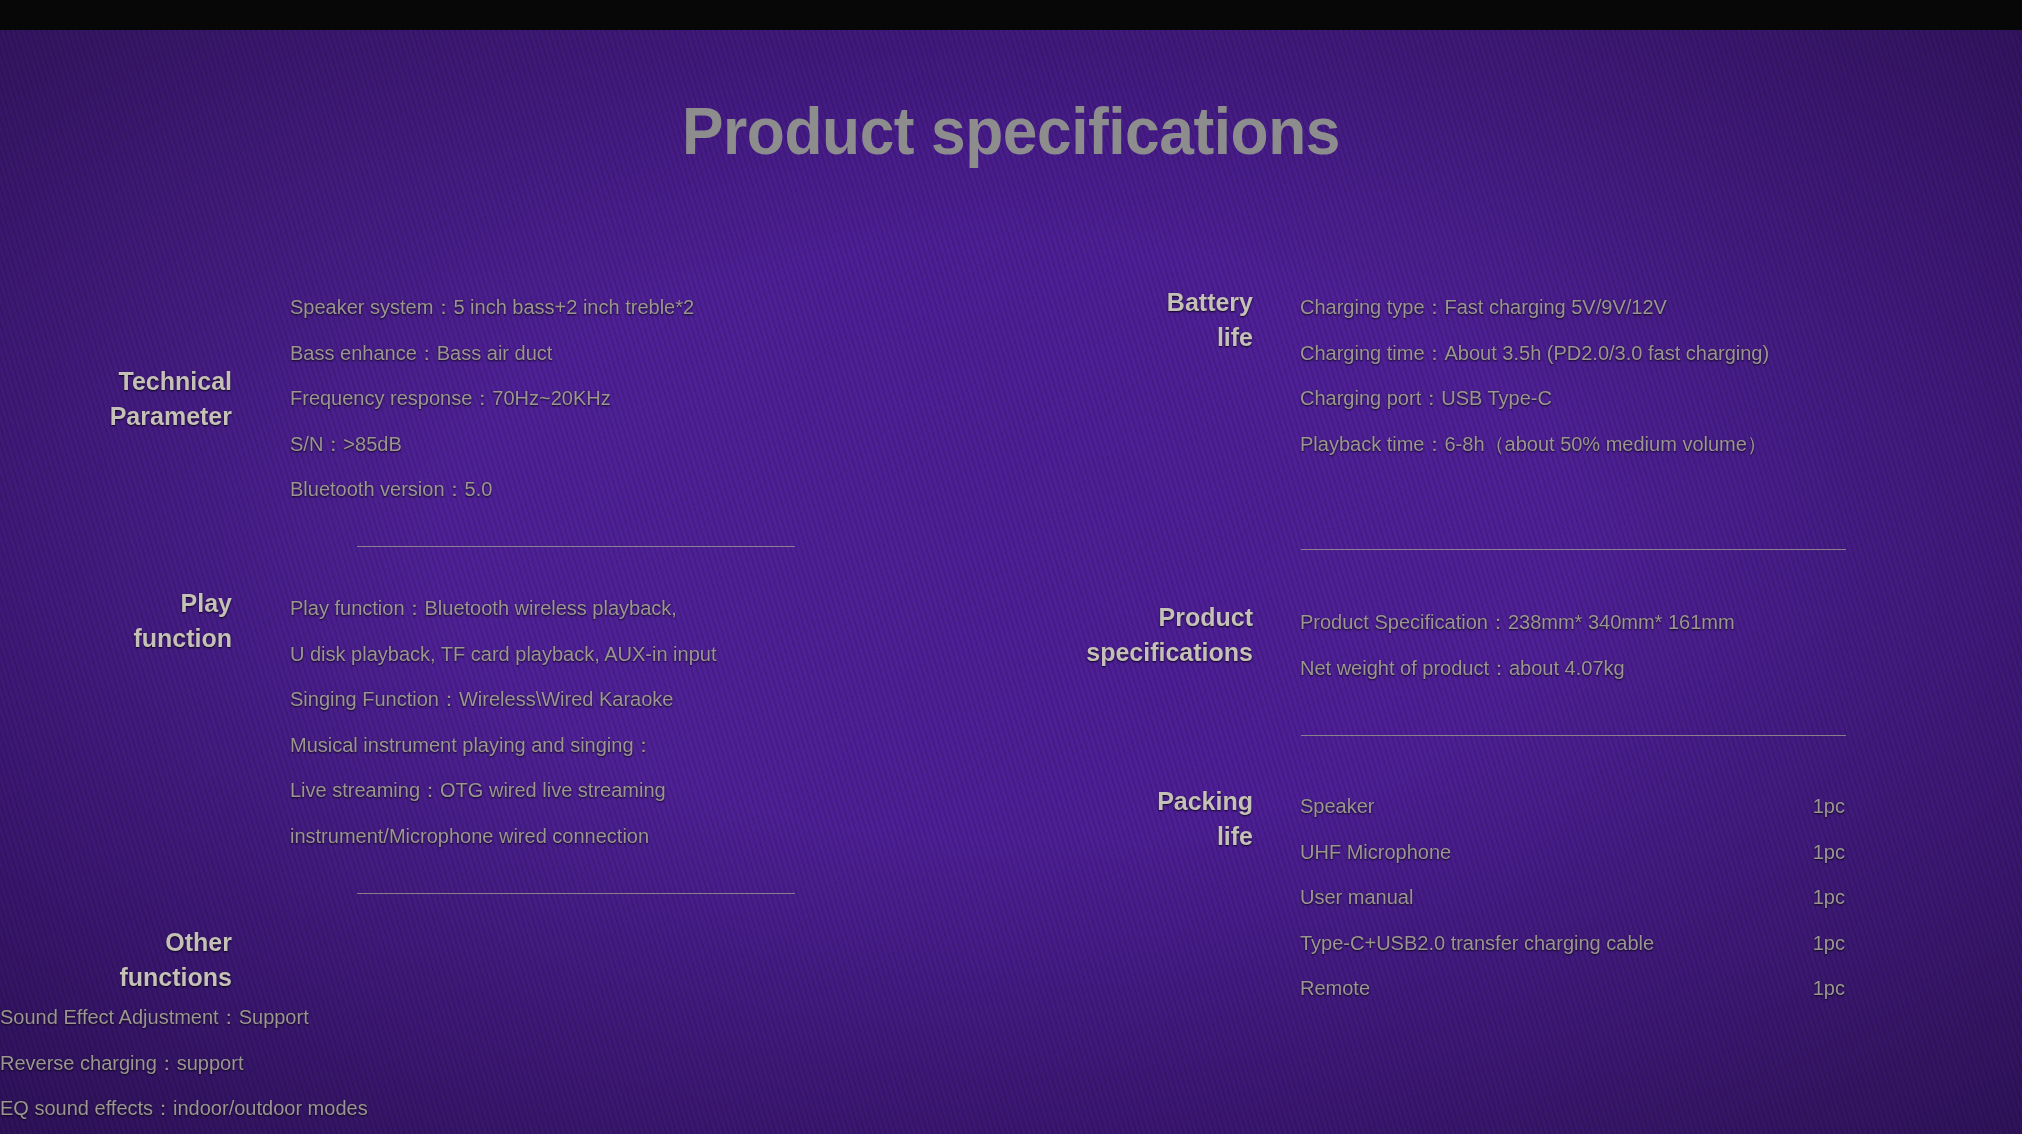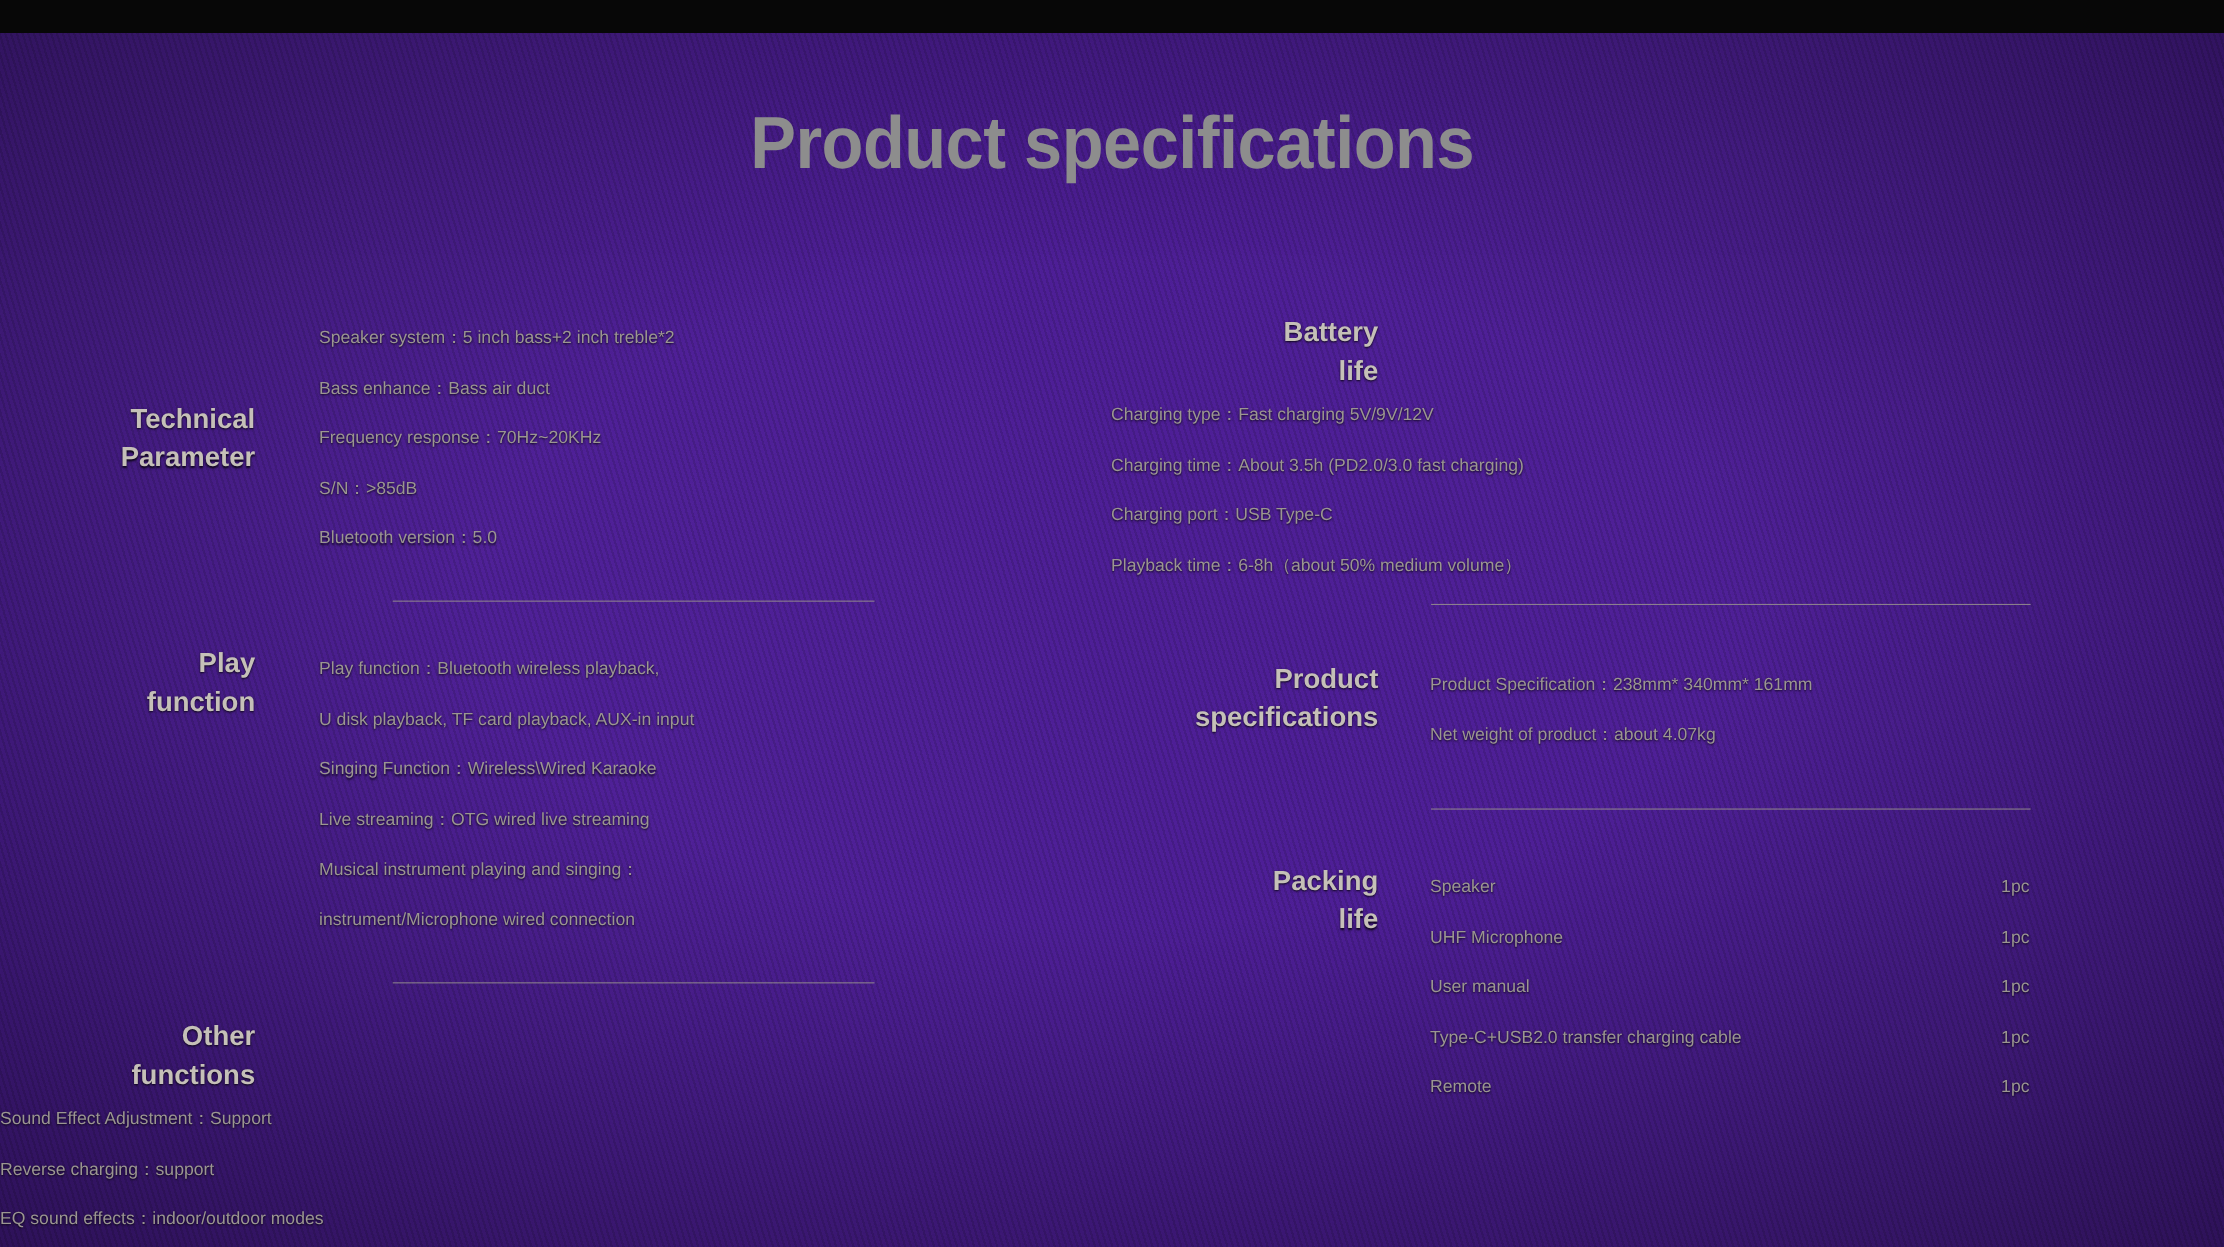--- a/index.html
+++ b/index.html
@@ -77,21 +77,21 @@
     text-align: right;
     font-weight: bold;
     font-size: 25px;
     line-height: 35px;
     color: #c5c0b8;
     white-space: pre-line;
     text-shadow: 0 1px 2px rgba(0,0,0,0.85);
   }
   .sec-body {
     flex: 1 1 auto;
-    font-size: 16px;
+    font-size: 20px;
     line-height: 45.5px;
     color: #9b9691;
     font-weight: normal;
     text-shadow: 0 1px 2px rgba(0,0,0,0.8);
   }
   .line { white-space: pre; }
 
   
   .col-left .sec-label { width: 232px; margin-right: 58px; }
   
@@ -141,22 +141,22 @@
 
       <div class="divider" style="left:357px; top:516px; width:438px;"></div>
 
       <div class="section" style="top:556px; left:0px; width:1010px;">
         <div class="sec-label">Play
 function</div>
         <div class="sec-body">
           <div class="line">Play function：Bluetooth wireless playback,</div>
           <div class="line">U disk playback, TF card playback, AUX-in input</div>
           <div class="line">Singing Function：Wireless\Wired Karaoke</div>
+          <div class="line">Musical instrument playing and singing：</div>
           <div class="line">Live streaming：OTG wired live streaming</div>
-          <div class="line">Musical instrument playing and singing：</div>
           <div class="line">instrument/Microphone wired connection</div>
         </div>
       </div>
 
       <div class="divider" style="left:357px; top:863px; width:438px;"></div>
 
       <div class="section" style="top:895px; left:0px; width:1010px;flex-direction:column;">
         <div class="sec-label">Other
 functions</div>
         <div class="sec-body">
@@ -164,21 +164,21 @@
           <div class="line">Reverse charging：support</div>
           <div class="line">EQ sound effects：indoor/outdoor modes</div>
           <div class="line">Bluetooth remote：support</div>
         </div>
       </div>
 
     </div>
 
     <div class="col col-right">
 
-      <div class="section" style="top:255px; left:0px; width:1012px;flex-direction:column;">
+      <div class="section" style="top:255px; left:0px; width:1012px;">
         <div class="sec-label">Battery
 life</div>
         <div class="sec-body">
           <div class="line">Charging type：Fast charging 5V/9V/12V</div>
           <div class="line">Charging time：About 3.5h (PD2.0/3.0 fast charging)</div>
           <div class="line">Charging port：USB Type-C</div>
           <div class="line">Playback time：6-8h（about 50% medium volume）</div>
         </div>
       </div>
 

